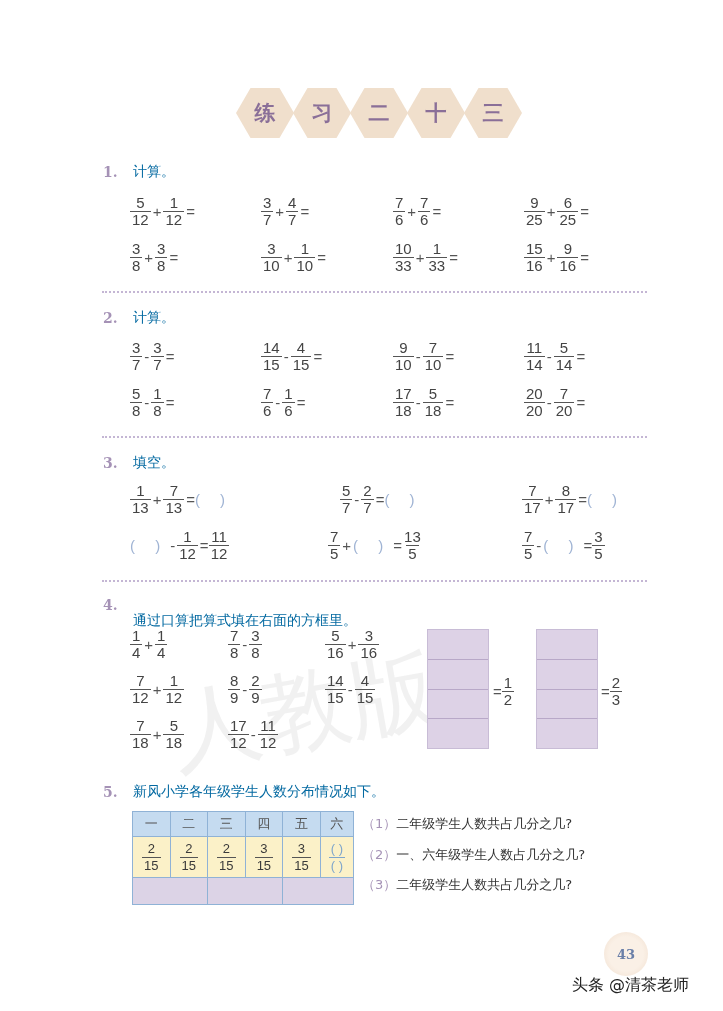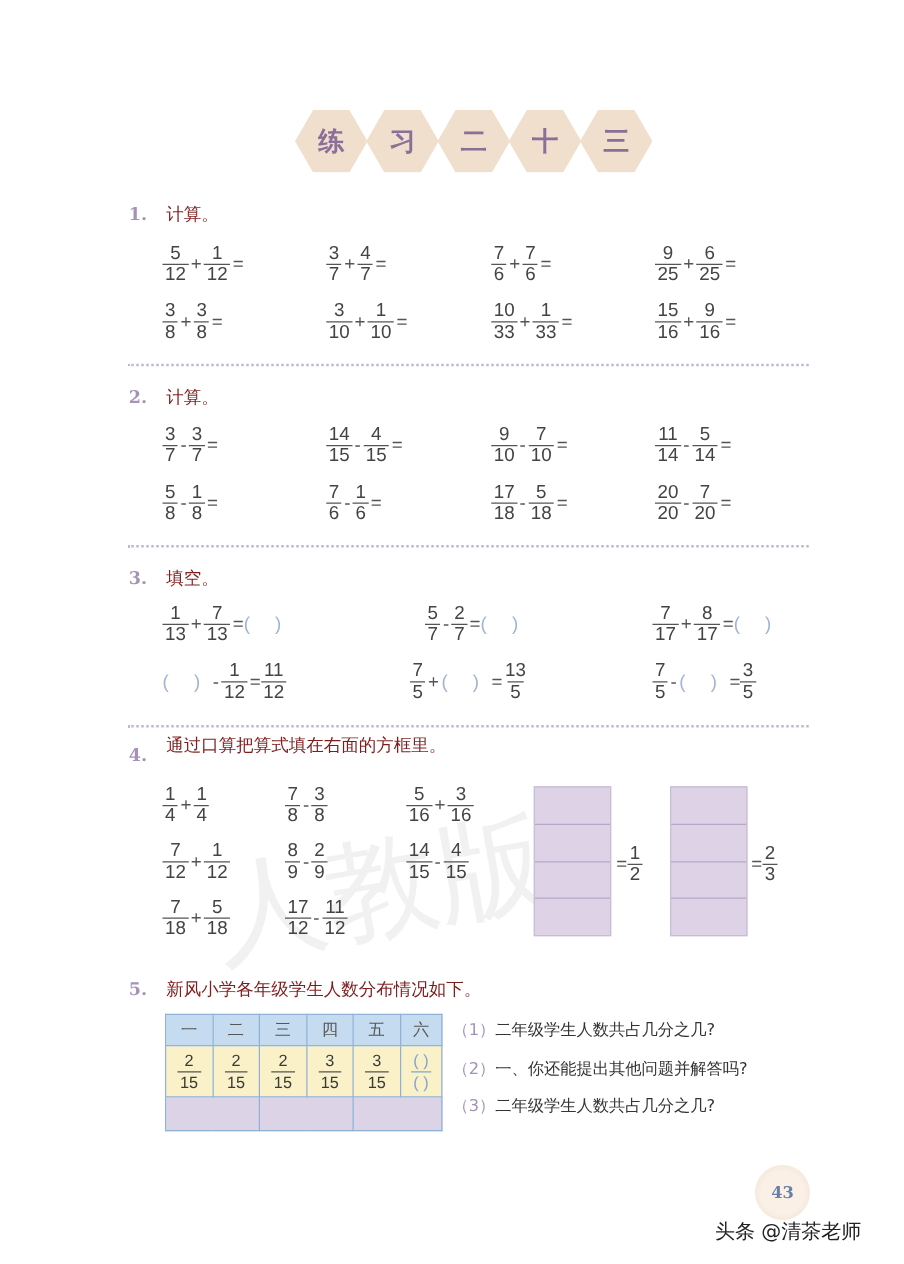--- a/index.html
+++ b/index.html
@@ -5,21 +5,21 @@
   html,body{margin:0;padding:0;}
   body{width:723px;height:1011px;background:#ffffff;position:relative;overflow:hidden;
        font-family:"Liberation Sans","DejaVu Sans",sans-serif;color:#3a3a3a;}
   
   .title-row{position:absolute;left:236px;top:88px;display:flex;gap:-4px;}
   .hex{width:58px;height:50px;background:#f0dfcc;margin-right:-1px;
        clip-path:polygon(25% 0,75% 0,100% 50%,75% 100%,25% 100%,0 50%);
        display:flex;align-items:center;justify-content:center;
        font-family:"DejaVu Serif",serif;font-size:21px;font-weight:bold;color:#8a6f98;}
   .qnum{position:absolute;font-family:"DejaVu Serif",serif;font-size:14px;font-weight:bold;color:#a592b6;}
-  .qtext{position:absolute;font-family:"DejaVu Sans",sans-serif;font-size:14px;color:#7f1d1d;}
+  .qtext{position:absolute;font-family:"DejaVu Sans",sans-serif;font-size:14px;color:#0369a1;}
   .divider{position:absolute;left:102px;width:545px;height:0;border-top:2px dotted #c4b6d4;}
   .expr{position:absolute;display:flex;align-items:center;font-size:15px;color:#444;}
   .frac{display:inline-flex;flex-direction:column;align-items:center;line-height:16px;}
   .frac .n{padding:0 2px;}
   .frac .d{border-top:1px solid #555;padding:0 2px;}
   .op{margin:0 2px;font-size:15px;color:#555;}
   .eq{margin-left:2px;color:#555;}
   .paren{color:#a0b4d4;letter-spacing:8px;font-size:15px;}
   .box{position:absolute;width:60px;height:118px;background:#ddd2e6;border:1px solid #c8bcd6;}
   .box .line{position:absolute;left:0;width:100%;height:0;border-top:1px solid #b8a8c8;}
@@ -336,21 +336,21 @@
       <span class="frac">
         <span class="n">3</span>
         <span class="d">5</span>
       </span>
     </div>
   </div>
 
 <div class="divider" style="top:580px;"></div>
 
 <div class="qnum" style="left:103px;top:597px;">4.</div>
-<div class="qtext" style="left:133px;top:588px;">通过口算把算式填在右面的方框里。</div>
+<div class="qtext" style="left:133px;top:612px;">通过口算把算式填在右面的方框里。</div>
 <div id="s4">
     <div class="expr" style="left:130px;top:628px;">
       <span class="frac">
         <span class="n">1</span>
         <span class="d">4</span>
       </span>
       <span class="op">+</span>
       <span class="frac">
         <span class="n">1</span>
         <span class="d">4</span>
@@ -501,17 +501,17 @@
   </tr>
   <tr class="blank">
     <td colspan="2"></td>
     <td colspan="2"></td>
     <td colspan="2"></td>
   </tr>
 </tbody>
   </table>
 
 <div class="sub" style="left:362px;top:815px;"><span class="lbl">（1）</span><span>二年级学生人数共占几分之几?</span></div>
-<div class="sub" style="left:362px;top:846px;"><span class="lbl">（2）</span><span>一、你还能提出其他问题并解答吗?</span></div>
+<div class="sub" style="left:362px;top:846px;"><span class="lbl">（2）</span><span>一、六年级学生人数占几分之几?</span></div>
 <div class="sub" style="left:362px;top:876px;"><span class="lbl">（3）</span><span>二年级学生人数共占几分之几?</span></div>
 
 <div class="pagenum">43</div>
 <div class="wm">头条 @清茶老师</div>
 
 </body></html>

